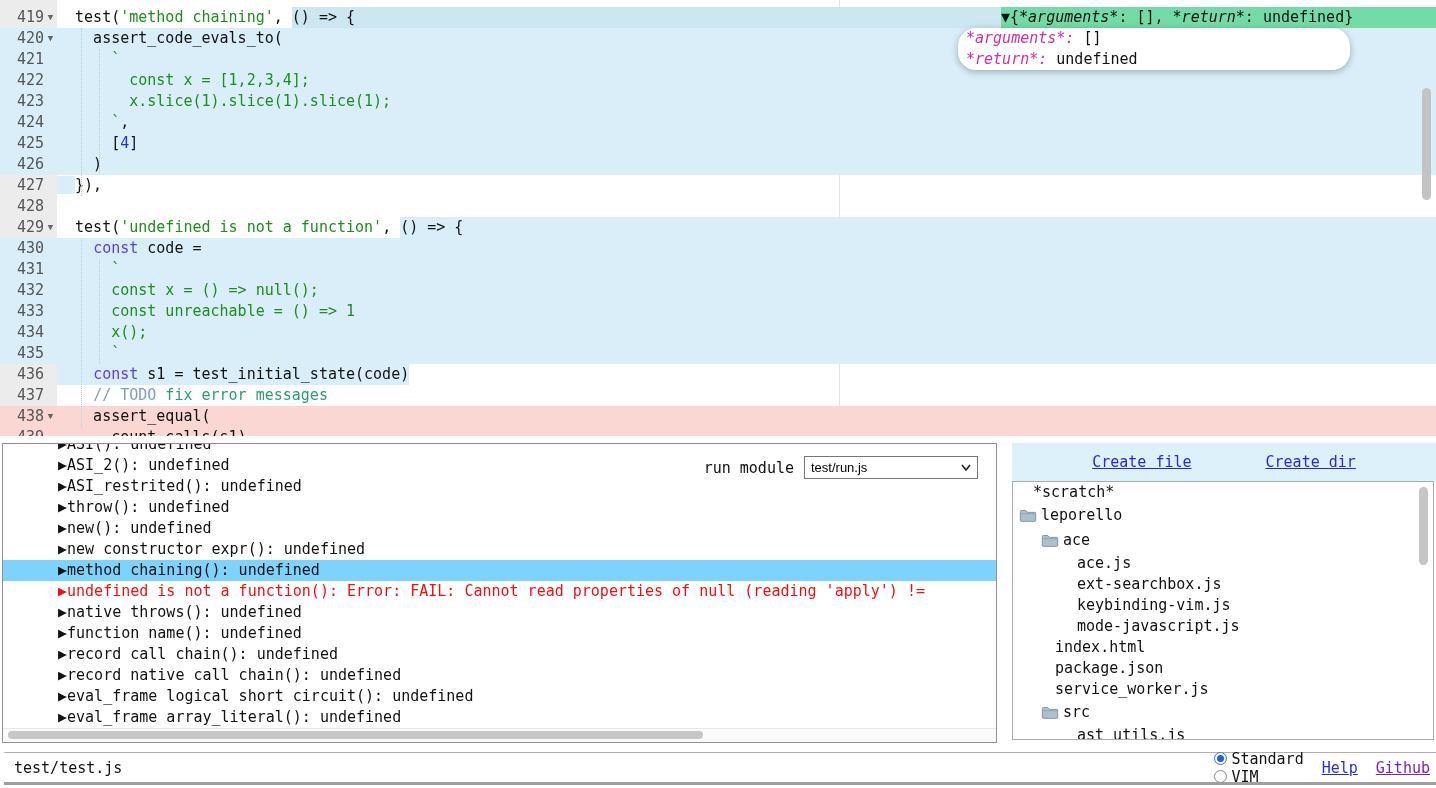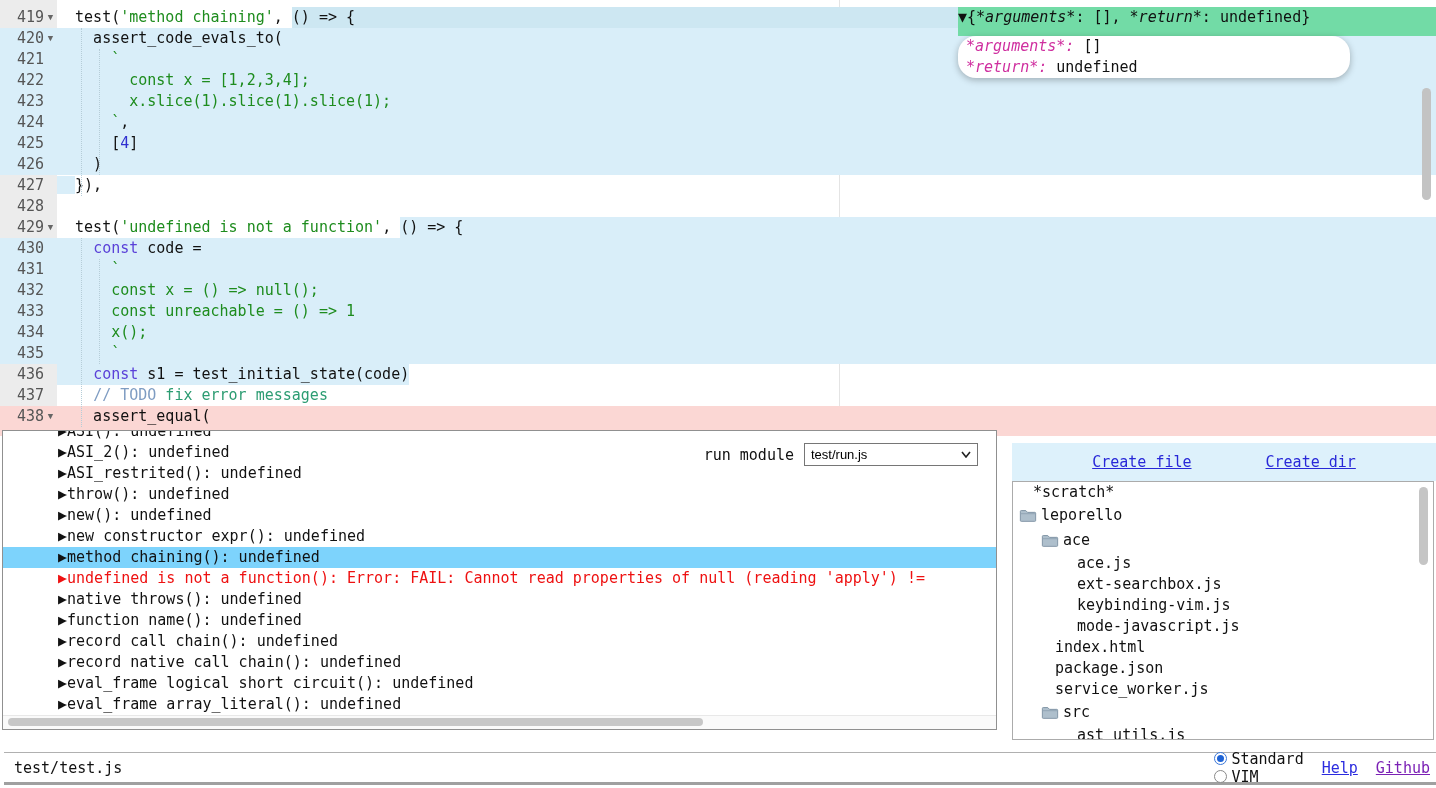--- a/index.html
+++ b/index.html
@@ -22,27 +22,27 @@
   .c-p{color:#111;}
   .c-s{color:#1e8c1e;}
   .c-k{color:#5a41d8;}
   .c-n{color:#2f2fd0;}
   .c-ct{color:#7e9cc2;}
   .c-cg{color:#2c9c72;}
   .iguide{position:absolute;width:0;border-left:1px dotted #b5cdd8;pointer-events:none;}
   #editor-scroll-thumb{position:absolute;right:5px;top:88px;width:9px;height:112px;background:#c3c3c3;border-radius:5px;}
   
   #tooltip{position:absolute;left:958px;top:7px;width:478px;z-index:10;line-height:21px;}
-  #tooltip-header{background:#72dba6;height:29px;white-space:pre;color:#101010;}
+  #tooltip-header{background:#72dba6;height:21px;white-space:pre;color:#101010;margin-left:43px;}
   #tooltip-body{background:#fff;width:384px;box-shadow:0 2px 7px rgba(0,0,0,.28);padding:0 0 0 8px;border-radius:18px;}
   .tt-it{font-style:italic;}
   .tt-key{color:#cf2f9f;font-style:italic;}
   .tt-row{height:21px;white-space:pre;}
   
-  #logs-panel{position:absolute;left:2px;top:430px;width:993px;height:298px;border:1px solid #909090;
+  #logs-panel{position:absolute;left:2px;top:443px;width:993px;height:298px;border:1px solid #909090;
               background:#fff;overflow:hidden;}
   #log-items{position:absolute;left:0;top:-10px;right:0;}
   .log-item{height:21px;line-height:21px;padding-left:55px;white-space:pre;}
   .log-item.selected{background:#7dd3fc;}
   .log-item.error{color:#ee1111;}
   #run-module{position:absolute;top:12px;right:18px;display:flex;align-items:center;gap:10px;}
   #run-select{width:160px;height:21px;border:1px solid #767676;border-radius:0;background:#fff;
               font-family:"Liberation Sans",sans-serif;font-size:13px;display:flex;align-items:center;
               justify-content:space-between;padding:0 6px;color:#000;}
   #h-scroll{position:absolute;left:0;right:0;bottom:0;height:13px;background:#fafafa;border-top:1px solid #e8e8e8;}

